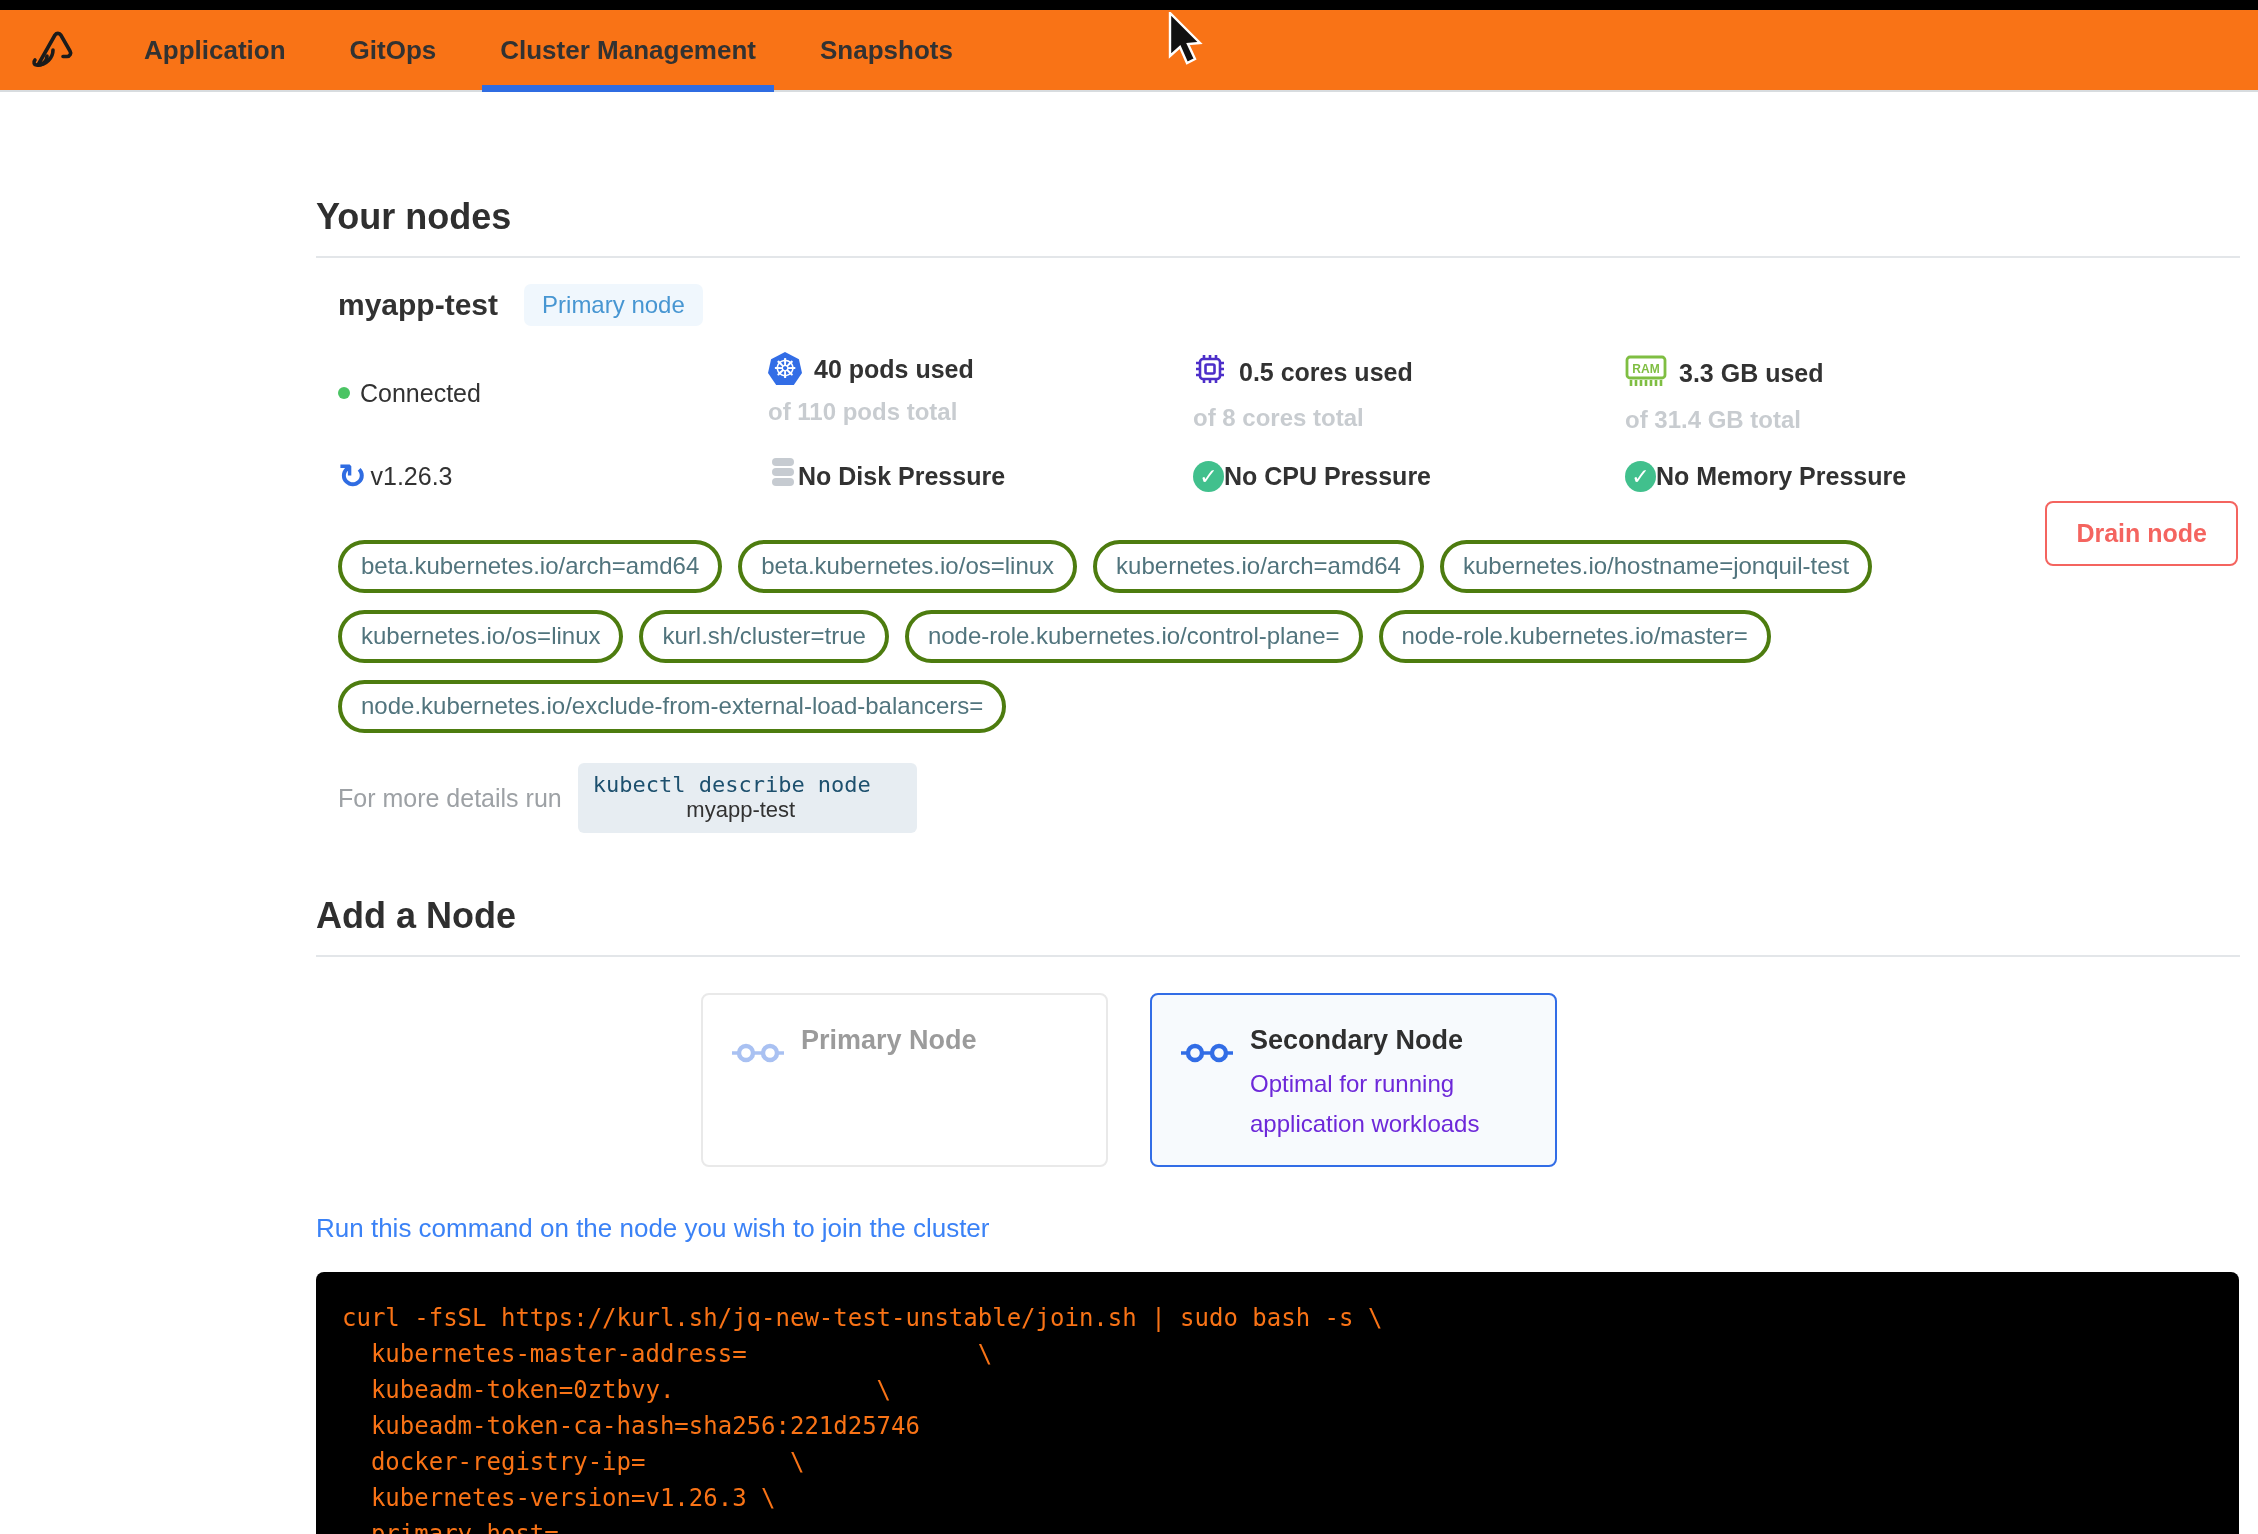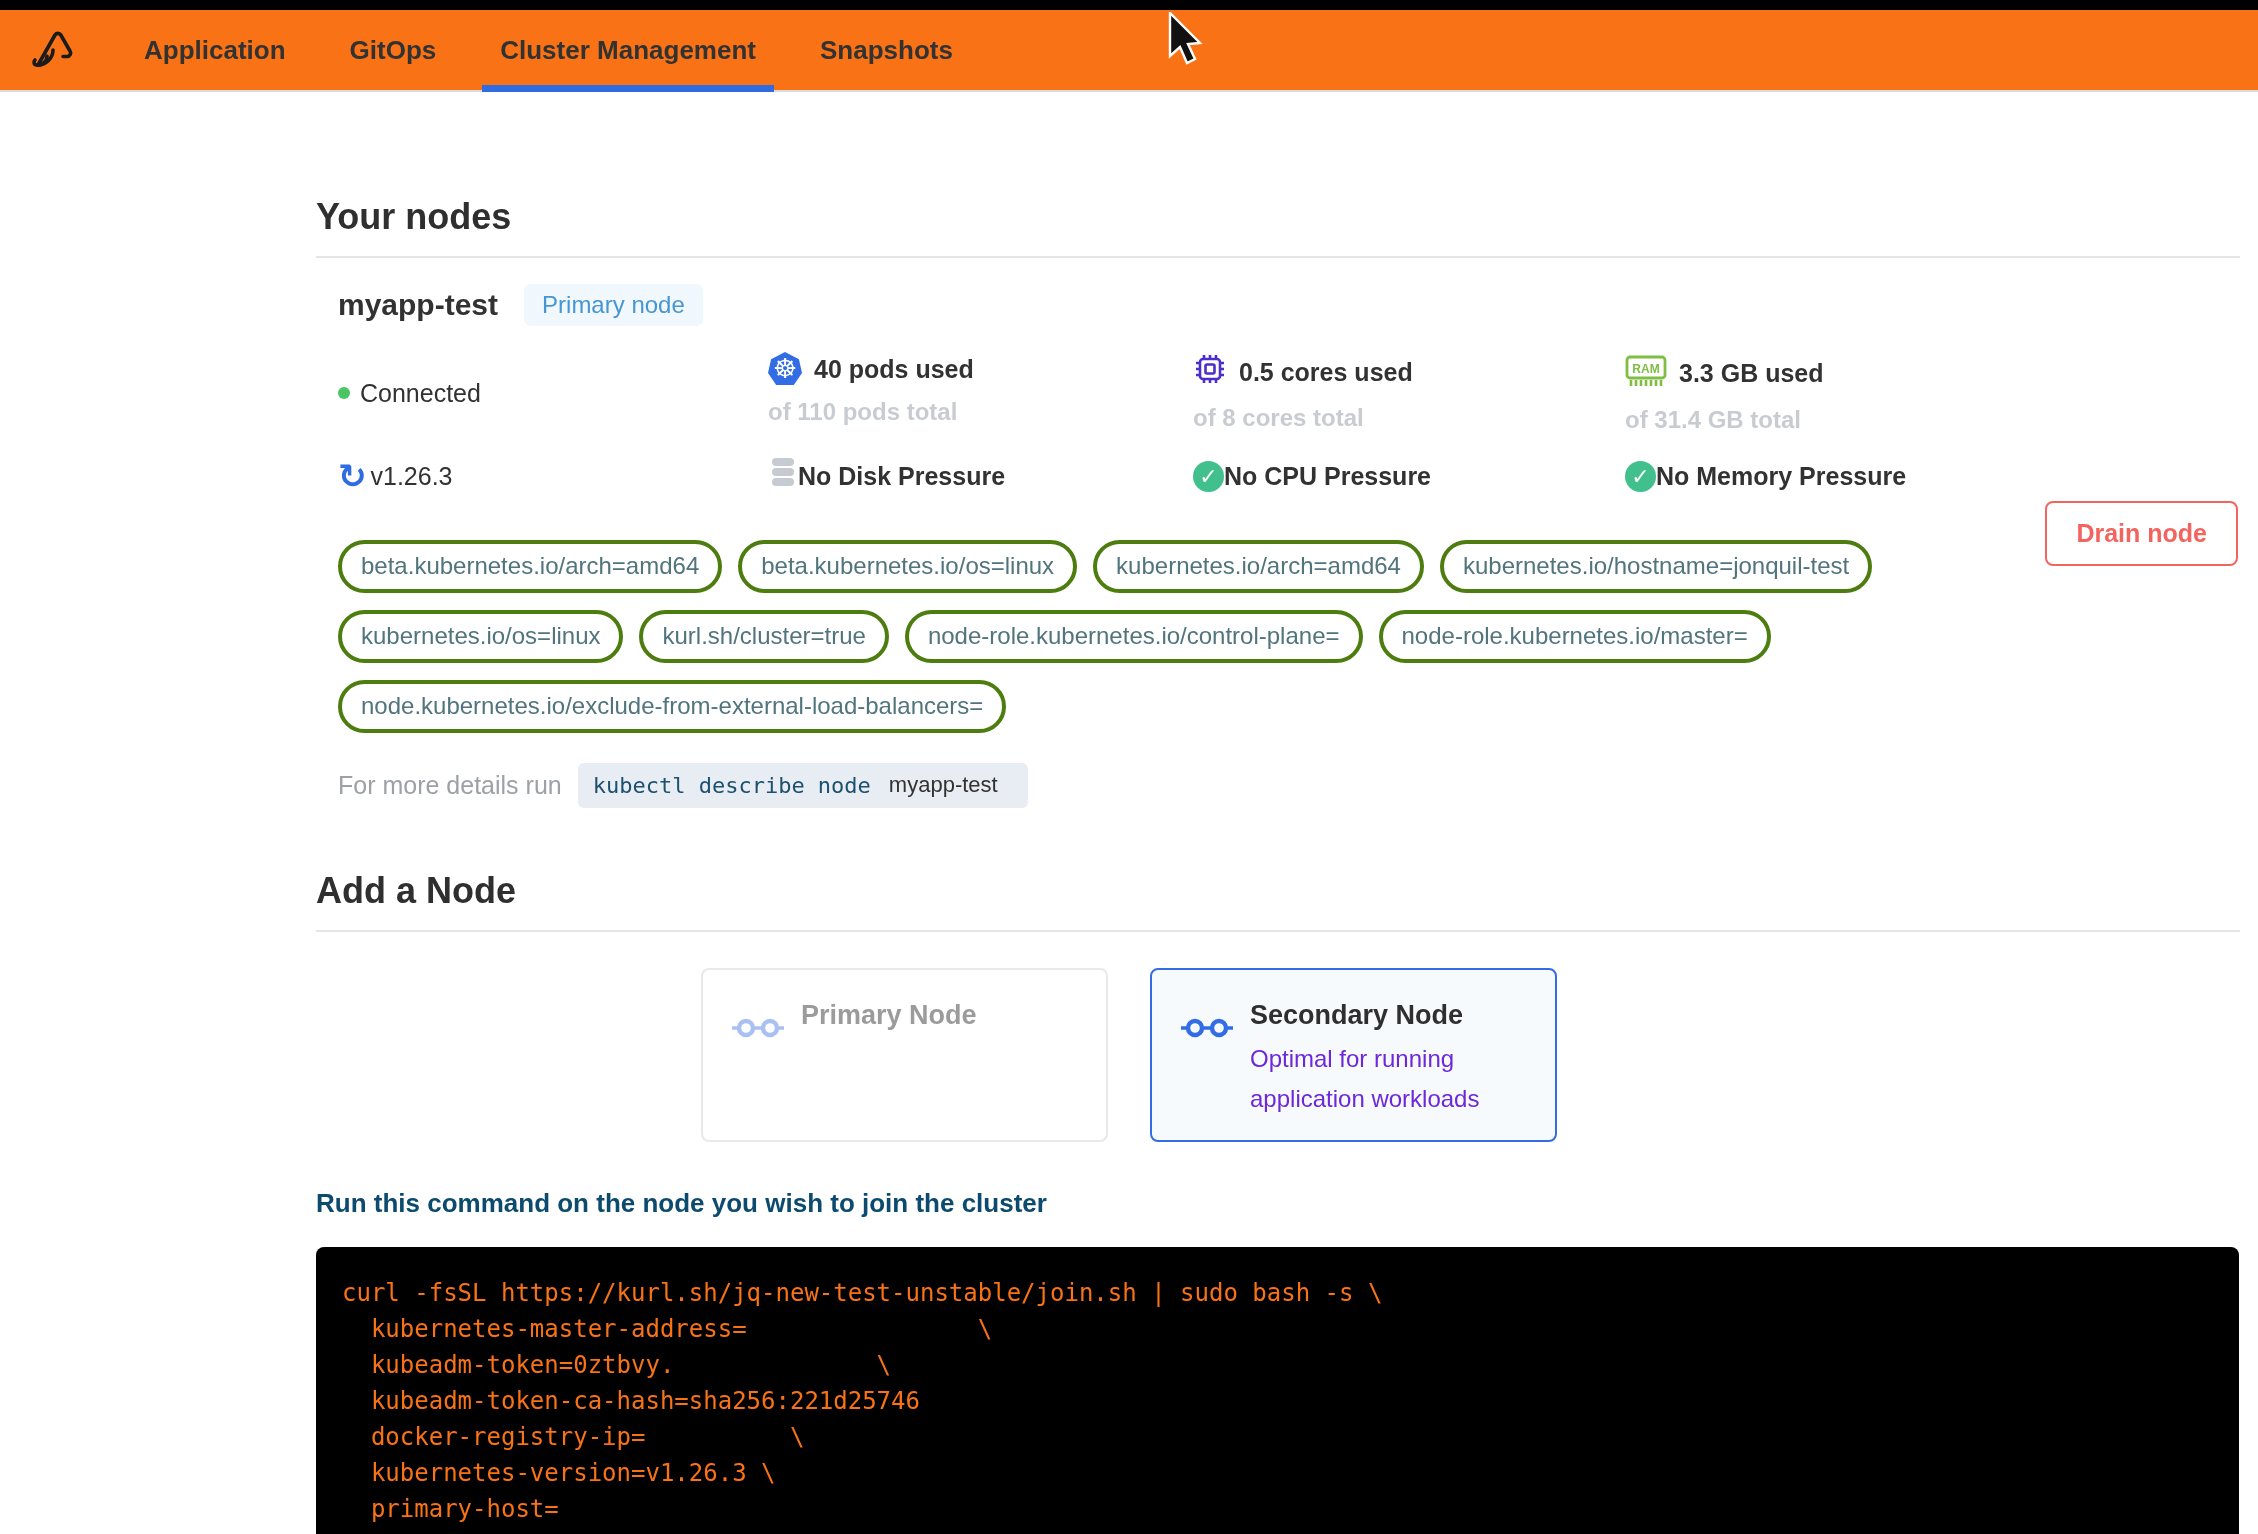--- a/index.html
+++ b/index.html
@@ -47,22 +47,22 @@
               font-family:"DejaVu Sans",sans-serif; }
   .version-cell { display:flex; align-items:center; gap:4px; font-size:25px; }
 
   .tag-rows { margin-top:44px; }
   .tag-row { display:flex; gap:16px; margin-bottom:17px; }
   .tag { border:4px solid #4d7c0f; color:#51747d; font-size:24px; font-weight:500;
          padding:8px 19px 9px; border-radius:999px; background:#fff; white-space:nowrap; }
 
   .details-line { margin-top:30px; display:flex; align-items:center; gap:16px;
                   font-size:25px; color:#9da1a5; }
-  .code-chip { background:#e7edf2; border-radius:6px; padding:9px 30px 10px 15px;
-               display:flex; align-items:center; }
+  .code-chip { background:#e7edf2; border-radius:6px; padding:9px 46px 10px 15px;
+               display:flex; align-items:center;flex-direction:column; }
   .code-chip .mono { font-family:"DejaVu Sans Mono","Liberation Mono",monospace;
                      font-size:22px; color:#1d506e; }
   .code-chip .nodename { font-size:22px; color:#323232; margin-left:18px; }
 
   .drain-btn { position:absolute; top:217px; right:0; background:#fff; border:2px solid #f4645f;
                color:#f4645f; font-size:25px; font-weight:700; padding:16px 29px;
                border-radius:8px; cursor:pointer; font-family:inherit; }
 
   
   #add-node-title { margin:62px 0 0 316px; }
@@ -70,21 +70,21 @@
   .card { width:407px; height:174px; border-radius:8px; padding:30px 0 0 28px;
           display:flex; cursor:pointer; background:#fff; border:2px solid #e9e9e9; }
   .card.selected { border:2px solid #326de6; background:#f7fafd; }
   .card-icon { margin-top:14px; flex:0 0 56px; }
   .card-text { margin-left:14px; }
   .card-title { font-size:27px; font-weight:700; color:#2f2f2f; }
   .card-desc { font-size:24px; line-height:40px; margin-top:8px; color:#6d28d9; max-width:250px; }
   .card.disabled .card-title { color:#9b9b9b; }
   .card.disabled .card-desc { color:#cbcbcb; }
 
-  .instruction { margin:46px 0 0 316px; font-size:26px; font-weight:700; color:#0c4a6e; }
+  .instruction { margin:46px 0 0 316px; font-size:26px; font-weight:400; color:#3b82f6; }
 
   .terminal { margin:28px 19px 0 316px; background:#000; border-radius:8px;
               padding:28px 20px 26px 26px; }
   .term-line { font-family:"DejaVu Sans Mono","Liberation Mono",monospace; font-size:24px;
                line-height:36px; color:#f97316; white-space:pre; }
 
   .cursor { position:absolute; left:1168px; top:12px; }
 </style>
 </head>
 <body>

